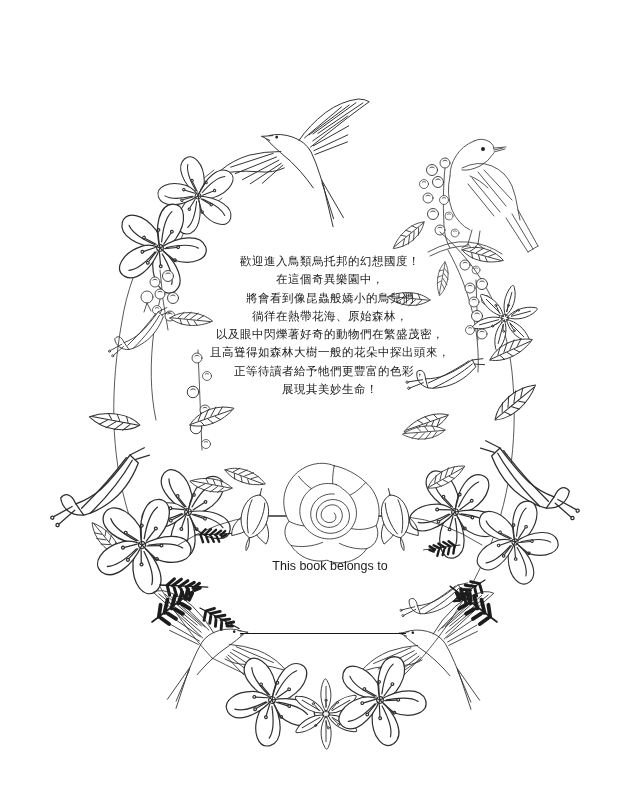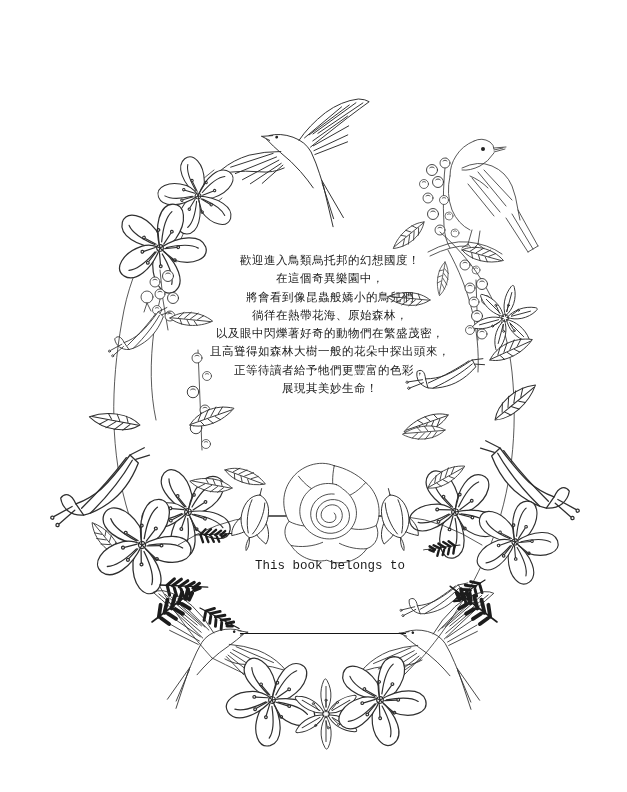--- a/index.html
+++ b/index.html
@@ -1,17 +1,17 @@
 <!DOCTYPE html>
 <html><head>
 <meta charset="utf-8">
 <style>
   html,body{margin:0;padding:0;background:#888;}
   .page{position:relative;width:627px;height:792px;background:#fff;overflow:hidden;
-        font-family:Liberation Mono, monospace;}
+        font-family:Liberation Sans, sans-serif;}
   .art{position:absolute;left:0;top:0;width:627px;height:792px;}
   .intro{position:absolute;left:30px;top:252px;width:600px;text-align:center;
          font-size:11.5px;line-height:18.3px;letter-spacing:0.5px;color:#1a1a1a;}
   .belongs{position:absolute;left:30px;top:559px;width:600px;text-align:center;
            font-size:12.5px;color:#1a1a1a;}
   .name-line{position:absolute;left:240px;top:633px;width:166px;height:0;
              border-top:1.5px solid #151515;}
 </style>
 </head>
 <body>

